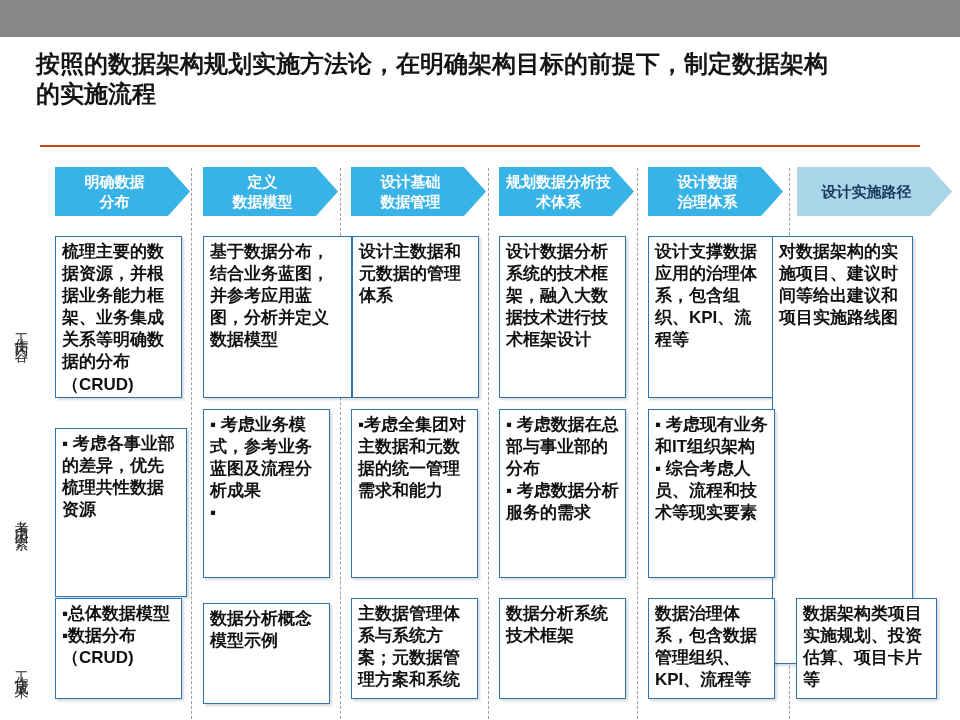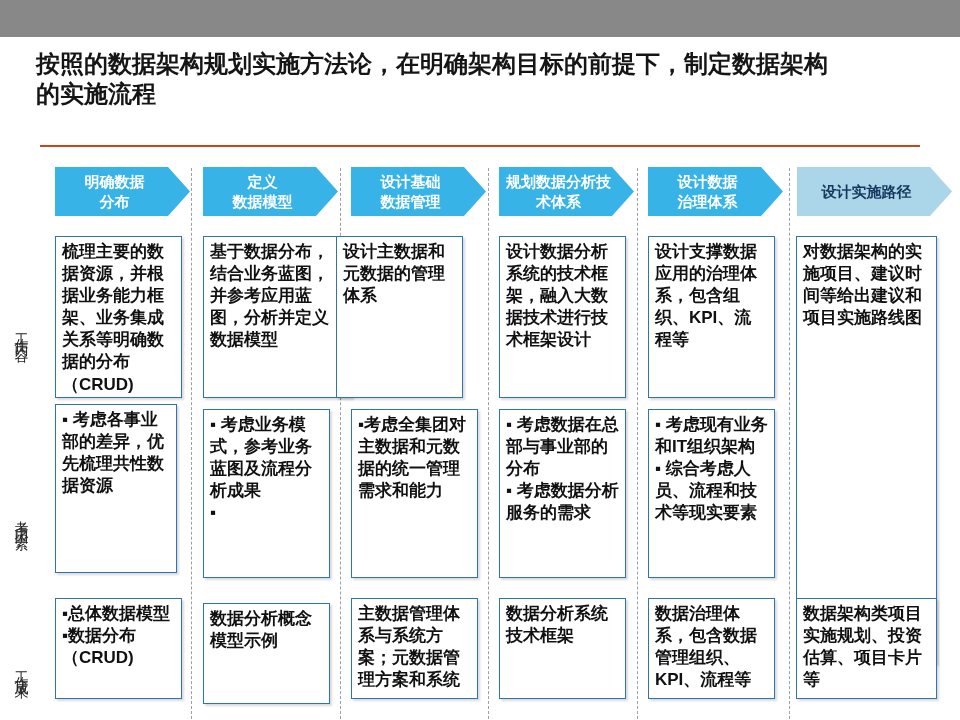--- a/index.html
+++ b/index.html
@@ -74,27 +74,27 @@
   <div class="arrow" style="left:351px;width:135px">设计基础
 数据管理</div>
   <div class="arrow" style="left:499px;width:135px">规划数据分析技
 术体系</div>
   <div class="arrow" style="left:648px;width:135px">设计数据
 治理体系</div>
   <div class="arrow light" style="left:797px;width:155px">设计实施路径</div>
 
   <div class="box" style="left:55px;top:199px;width:127px;height:162px">梳理主要的数据资源，并根据业务能力框架、业务集成关系等明确数据的分布（CRUD)</div>
   <div class="box" style="left:203px;top:199px;width:149px;height:162px">基于数据分布，结合业务蓝图，并参考应用蓝图，分析并定义数据模型</div>
-  <div class="box" style="left:336px;top:199px;width:127px;height:162px">设计主数据和元数据的管理体系</div>
+  <div class="box" style="left:352px;top:199px;width:127px;height:162px">设计主数据和元数据的管理体系</div>
   <div class="box" style="left:499px;top:199px;width:127px;height:162px">设计数据分析系统的技术框架，融入大数据技术进行技术框架设计</div>
   <div class="box" style="left:648px;top:199px;width:127px;height:162px">设计支撑数据应用的治理体系，包含组织、KPI、流程等</div>
 
-  <div class="box" style="left:796px;top:199px;width:141px;height:428px">对数据架构的实施项目、建议时间等给出建议和项目实施路线图</div>
+  <div class="box" style="left:772px;top:199px;width:141px;height:428px">对数据架构的实施项目、建议时间等给出建议和项目实施路线图</div>
 
-  <div class="box" style="left:55px;top:367px;width:122px;height:169px">▪ 考虑各事业部的差异，优先梳理共性数据资源</div>
+  <div class="box" style="left:55px;top:391px;width:132px;height:169px">▪ 考虑各事业部的差异，优先梳理共性数据资源</div>
   <div class="box" style="left:203px;top:372px;width:127px;height:169px">▪ 考虑业务模式，参考业务蓝图及流程分析成果
 ▪</div>
   <div class="box" style="left:351px;top:372px;width:127px;height:169px">▪考虑全集团对主数据和元数据的统一管理需求和能力</div>
   <div class="box" style="left:499px;top:372px;width:127px;height:169px">▪ 考虑数据在总部与事业部的分布
 ▪ 考虑数据分析服务的需求</div>
   <div class="box" style="left:648px;top:372px;width:127px;height:169px">▪ 考虑现有业务和IT组织架构
 ▪ 综合考虑人员、流程和技术等现实要素</div>
 
   <div class="box" style="left:55px;top:561px;width:127px;height:101px">▪总体数据模型
 ▪数据分布（CRUD)</div>

